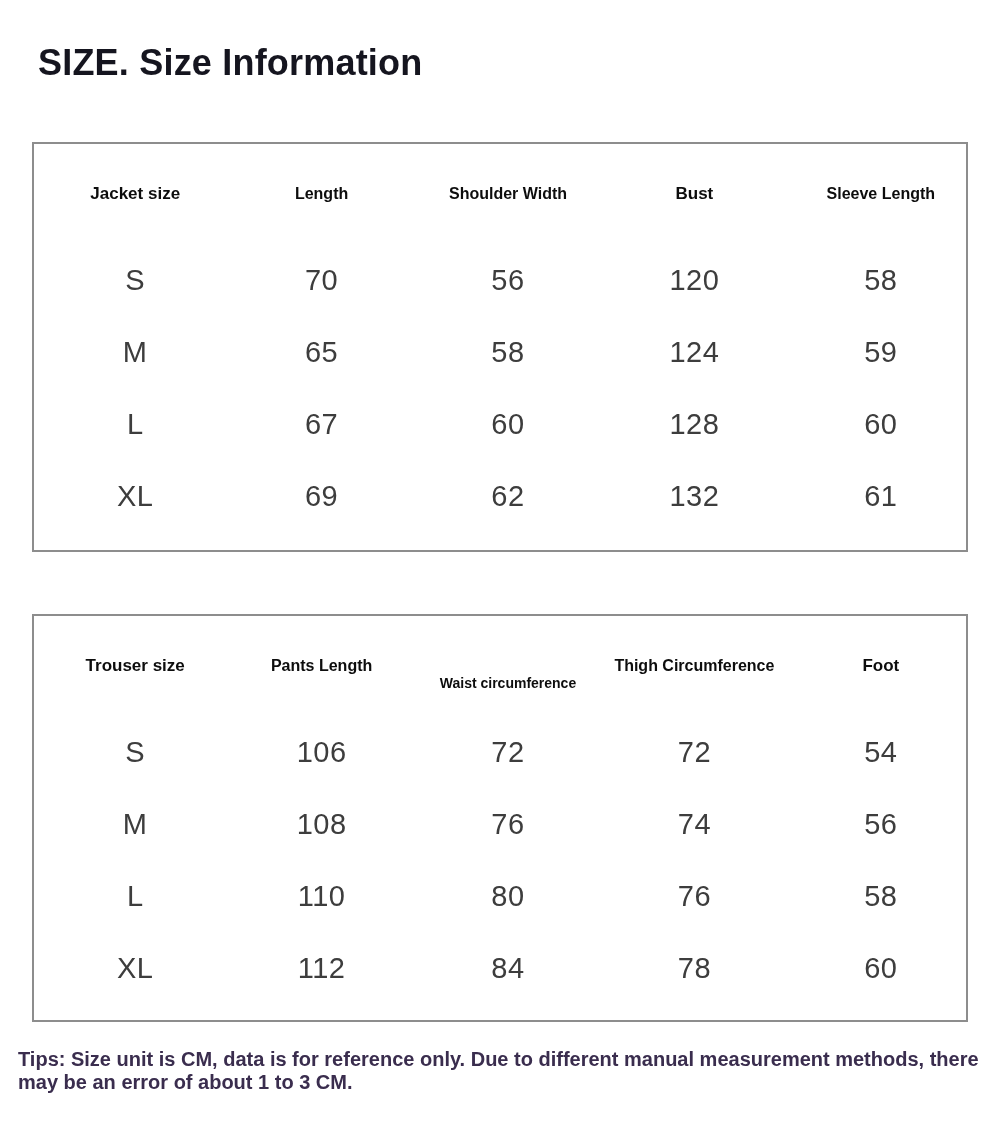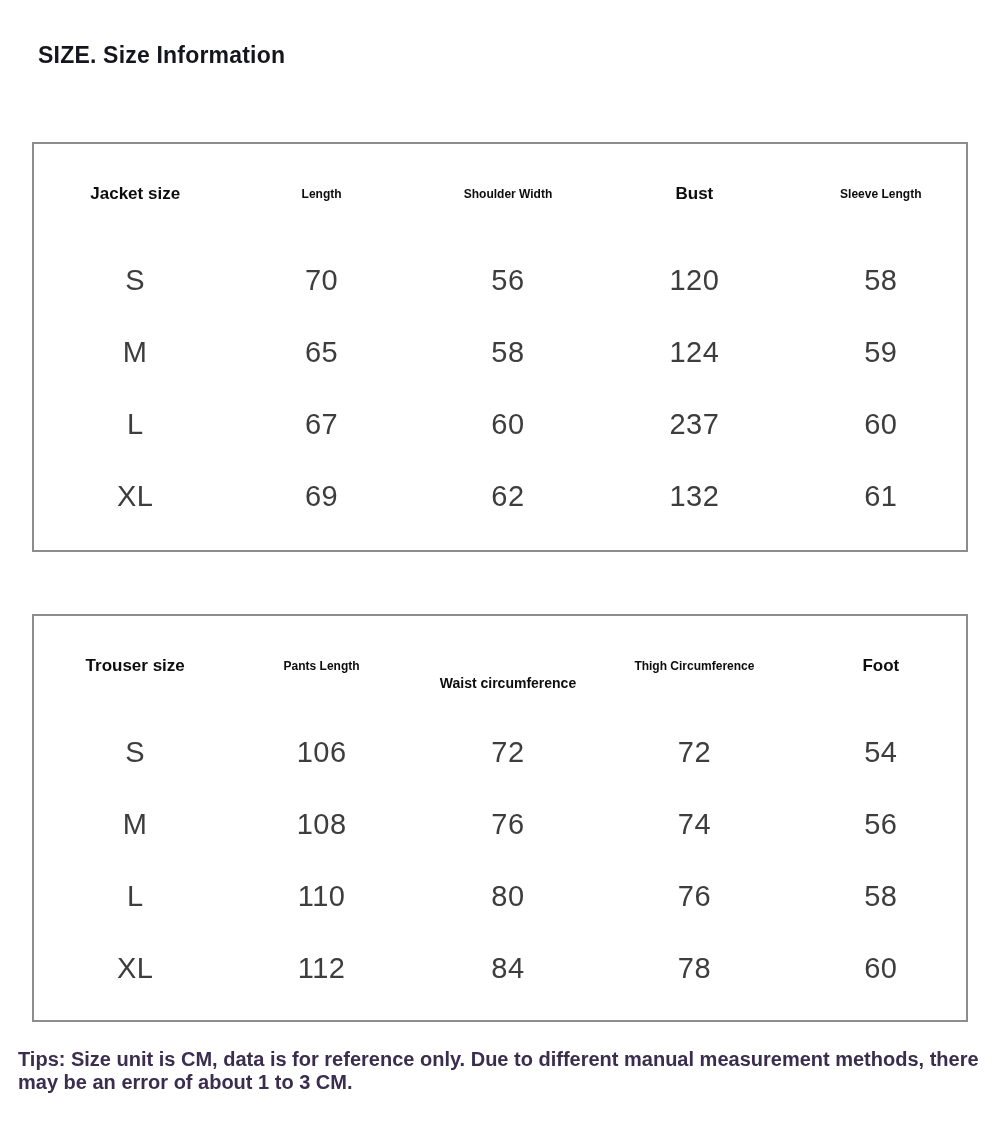--- a/index.html
+++ b/index.html
@@ -11,21 +11,21 @@
     width: 1000px;
     height: 1123px;
     position: relative;
     font-family: "Liberation Sans", sans-serif;
     overflow: hidden;
   }
   .page-title {
     position: absolute;
     top: 42px;
     left: 38px;
-    font-size: 23px;
+    font-size: 36px;
     font-weight: bold;
     color: #15151f;
     letter-spacing: 0.2px;
   }
   .size-table {
     position: absolute;
     left: 32px;
     width: 936px;
     box-sizing: border-box;
     border: 2px solid #8d8d8d;
@@ -38,21 +38,21 @@
   #trouser-table { top: 614px; height: 408px; }
   .cell {
     display: flex;
     align-items: center;
     justify-content: center;
     text-align: center;
     padding-left: 16px;
   }
   .th {
     font-weight: bold;
-    font-size: 12px;
+    font-size: 16px;
     color: #0d0d0d;
   }
   .th-size  { font-size: 17px; }
   .th-small { font-size: 14px; margin-top: 34px; }
   .td {
     font-size: 29px;
     font-weight: 400;
     color: #3d3d3d;
     letter-spacing: 0.5px;
   }
@@ -86,21 +86,21 @@
 
   <div class="cell td">M</div>
   <div class="cell td">65</div>
   <div class="cell td">58</div>
   <div class="cell td">124</div>
   <div class="cell td">59</div>
 
   <div class="cell td">L</div>
   <div class="cell td">67</div>
   <div class="cell td">60</div>
-  <div class="cell td">237</div>
+  <div class="cell td">128</div>
   <div class="cell td">60</div>
 
   <div class="cell td">XL</div>
   <div class="cell td">69</div>
   <div class="cell td">62</div>
   <div class="cell td">132</div>
   <div class="cell td">61</div>
 </div>
 
 <div class="size-table" id="trouser-table">

